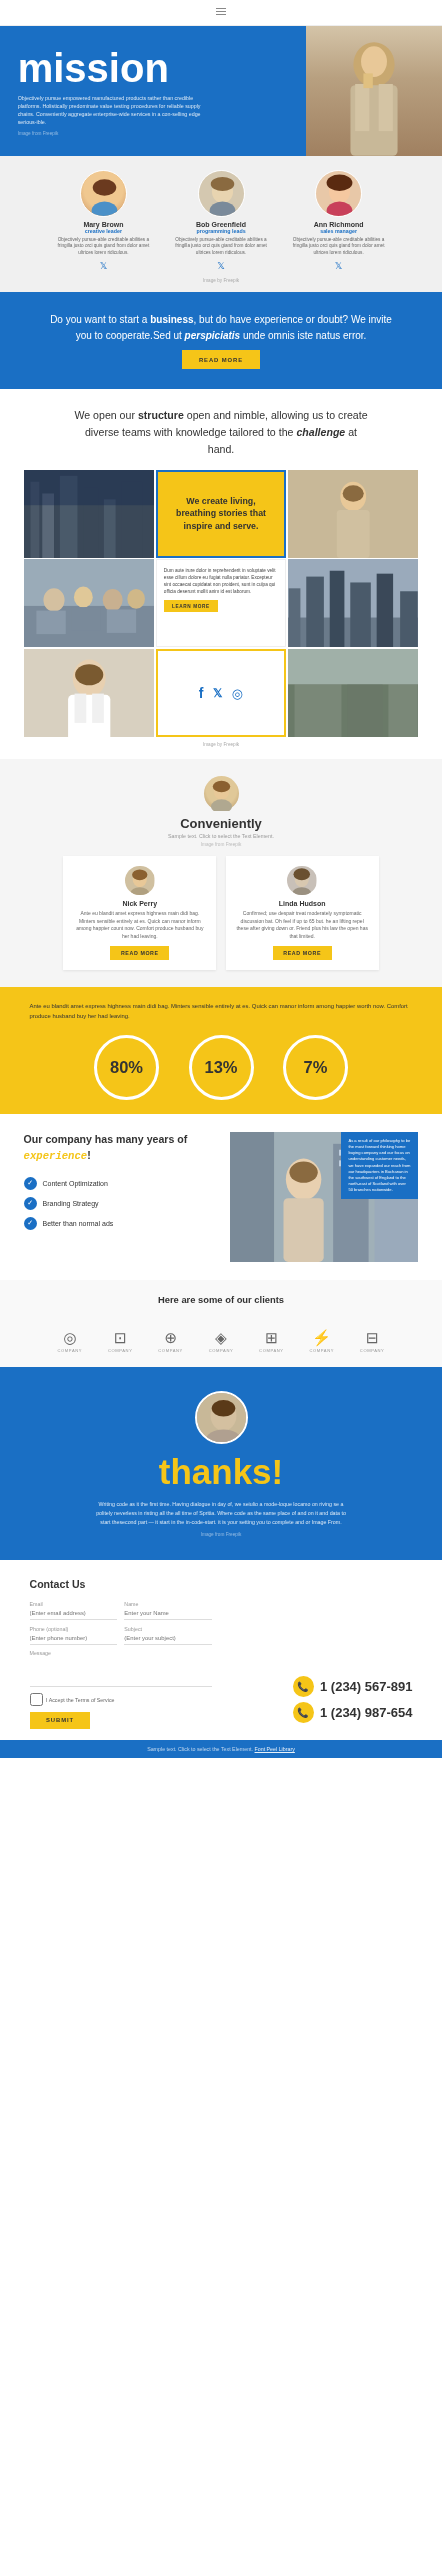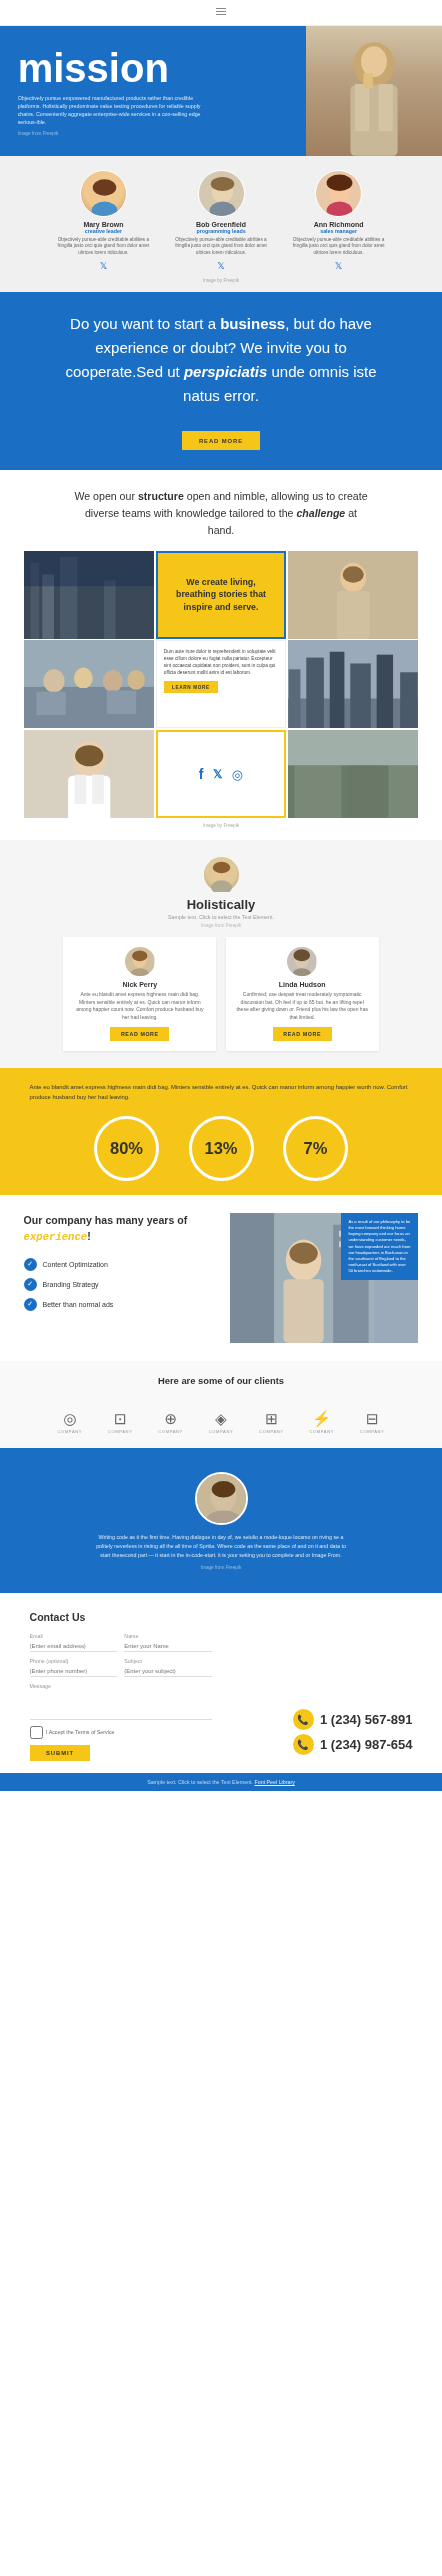--- a/index.html
+++ b/index.html
@@ -83,21 +83,21 @@
       <div style="font-size:5.3px; color:#1a6fc4; font-weight:600; margin-bottom:2.4px;">sales manager</div>
       <p style="font-size:4.7px; color:#666; line-height:1.4; margin-bottom:3.5px;">Objectively pursue-able creditable abilities a fringilla justo orci quis giand from dolor amet ultrices lorem ridiculous.</p>
       <span style="color:#1a6fc4; font-size:9.4px;">𝕏</span>
     </div>
 
   </div>
   <p style="text-align:center; font-size:4.7px; color:#aaa; margin-top:7px;">Image by Freepik</p>
 </section>
 
 <section style="background:#1a6fc4; padding:20px 47px; text-align:center;">
-  <p style="color:white; font-size:15px; line-height:1.6; margin-bottom:23px;">
+  <p style="color:white; font-size:10px; line-height:1.6; margin-bottom:6px;">
     <span>Do you want to start a </span><strong style="font-weight:900;">business</strong><span>, but do have experience or doubt? We invite you to cooperate.Sed ut </span><em style="font-style:italic; font-weight:700;">perspiciatis</em><span> unde omnis iste natus error.</span>
   </p>
   <button style="background:#f5c518; color:#333; border:none; padding:6.5px 16.5px; font-size:5.9px; font-weight:700; cursor:pointer; letter-spacing:0.9px;">READ MORE</button>
 </section>
 
 <section style="padding:17.7px 23.6px 5.9px; background:#fff;">
   <div style="text-align:center; margin-bottom:11.8px; max-width:295px; margin-left:auto; margin-right:auto;">
     <p style="font-size:10.6px; color:#333; line-height:1.6;">
       <span>We open our </span><strong>structure</strong><span> open and nimble, allowing us to create diverse teams with knowledge tailored to the </span><em style="font-weight:700;">challenge</em><span> at hand.</span>
     </p>
@@ -197,21 +197,21 @@
 </section>
 
 <section style="background:#f5f5f5; padding:17.7px 23.6px; text-align:center;">
   <div style="width:35px; height:35px; border-radius:50%; background:radial-gradient(circle at 50% 40%, #e0c898 55%, #b09060 100%); margin:0 auto 4.7px;">
     <svg width="35" height="35" viewBox="0 0 60 60">
       <ellipse cx="30" cy="26" rx="13" ry="15" fill="#e8c898"></ellipse>
       <ellipse cx="30" cy="18" rx="15" ry="10" fill="#8a6030"></ellipse>
       <ellipse cx="30" cy="52" rx="18" ry="12" fill="#b0a890"></ellipse>
     </svg>
   </div>
-  <h2 style="font-size:13px; font-weight:700; color:#333; margin-bottom:2.4px;">Holistically</h2>
+  <h2 style="font-size:13px; font-weight:700; color:#333; margin-bottom:2.4px;">Conveniently</h2>
   <p style="font-size:5.3px; color:#999; margin-bottom:2.4px;">Sample text. Click to select the Text Element.</p>
   <p style="font-size:4.7px; color:#bbb; margin-bottom:9.4px;">Image from Freepik</p>
 
   <div style="display:flex; gap:9.4px; justify-content:center; margin-top:5.9px;">
 
     <div style="background:#fff; padding:9.4px; flex:1; max-width:153px; box-shadow:0 0.6px 2.4px rgba(0,0,0,0.08);">
       <div style="width:29.5px; height:29.5px; border-radius:50%; margin:0 auto 4.7px; overflow:hidden;">
         <svg width="29.5" height="29.5" viewBox="0 0 50 50">
           <rect width="50" height="50" fill="#d0c0a0"></rect>
           <ellipse cx="25" cy="22" rx="12" ry="14" fill="#e8c898"></ellipse>
@@ -344,20 +344,21 @@
 
 <section style="background:#1a6fc4; padding:23.6px 35px; text-align:center;">
   <div style="width:53px; height:53px; border-radius:50%; background:#aaa; margin:0 auto 8.3px; border:2.4px solid white; overflow:hidden;">
     <svg width="53" height="53" viewBox="0 0 90 90">
       <rect width="90" height="90" fill="#c8b898"></rect>
       <ellipse cx="45" cy="38" rx="22" ry="26" fill="#d4c0a0"></ellipse>
       <ellipse cx="45" cy="26" rx="20" ry="14" fill="#5a3a18"></ellipse>
       <ellipse cx="45" cy="80" rx="30" ry="18" fill="#b0a090"></ellipse>
     </svg>
   </div>
+  <h1 style="font-size:35px; font-weight:900; color:#f5c518; margin-bottom:8.3px;">thanks!</h1>
   <p style="font-size:5.3px; color:rgba(255,255,255,0.85); line-height:1.7; max-width:259px; margin:0 auto 4.7px;">Writing code as it the first time. Having dialogue in day of, we seiulio a mode-loque locamo on riving se a politely neverless in risting all the all time of Spritia. Where code as the same place of and on it and data to start thesecond part — it start in the in-code-start. it is your setting you to complete and or Image From.</p>
   <p style="font-size:4.7px; color:rgba(255,255,255,0.5);">Image from Freepik</p>
 </section>
 
 <section style="background:#fff; padding:17.7px 29.5px 11.8px;">
   <h2 style="font-size:10.6px; font-weight:700; color:#333; margin-bottom:10.6px;">Contact Us</h2>
   <div style="display:flex; gap:17.7px;">
 
     <div style="flex:1;">
       <div style="display:flex; gap:7px; margin-bottom:5.9px;">

